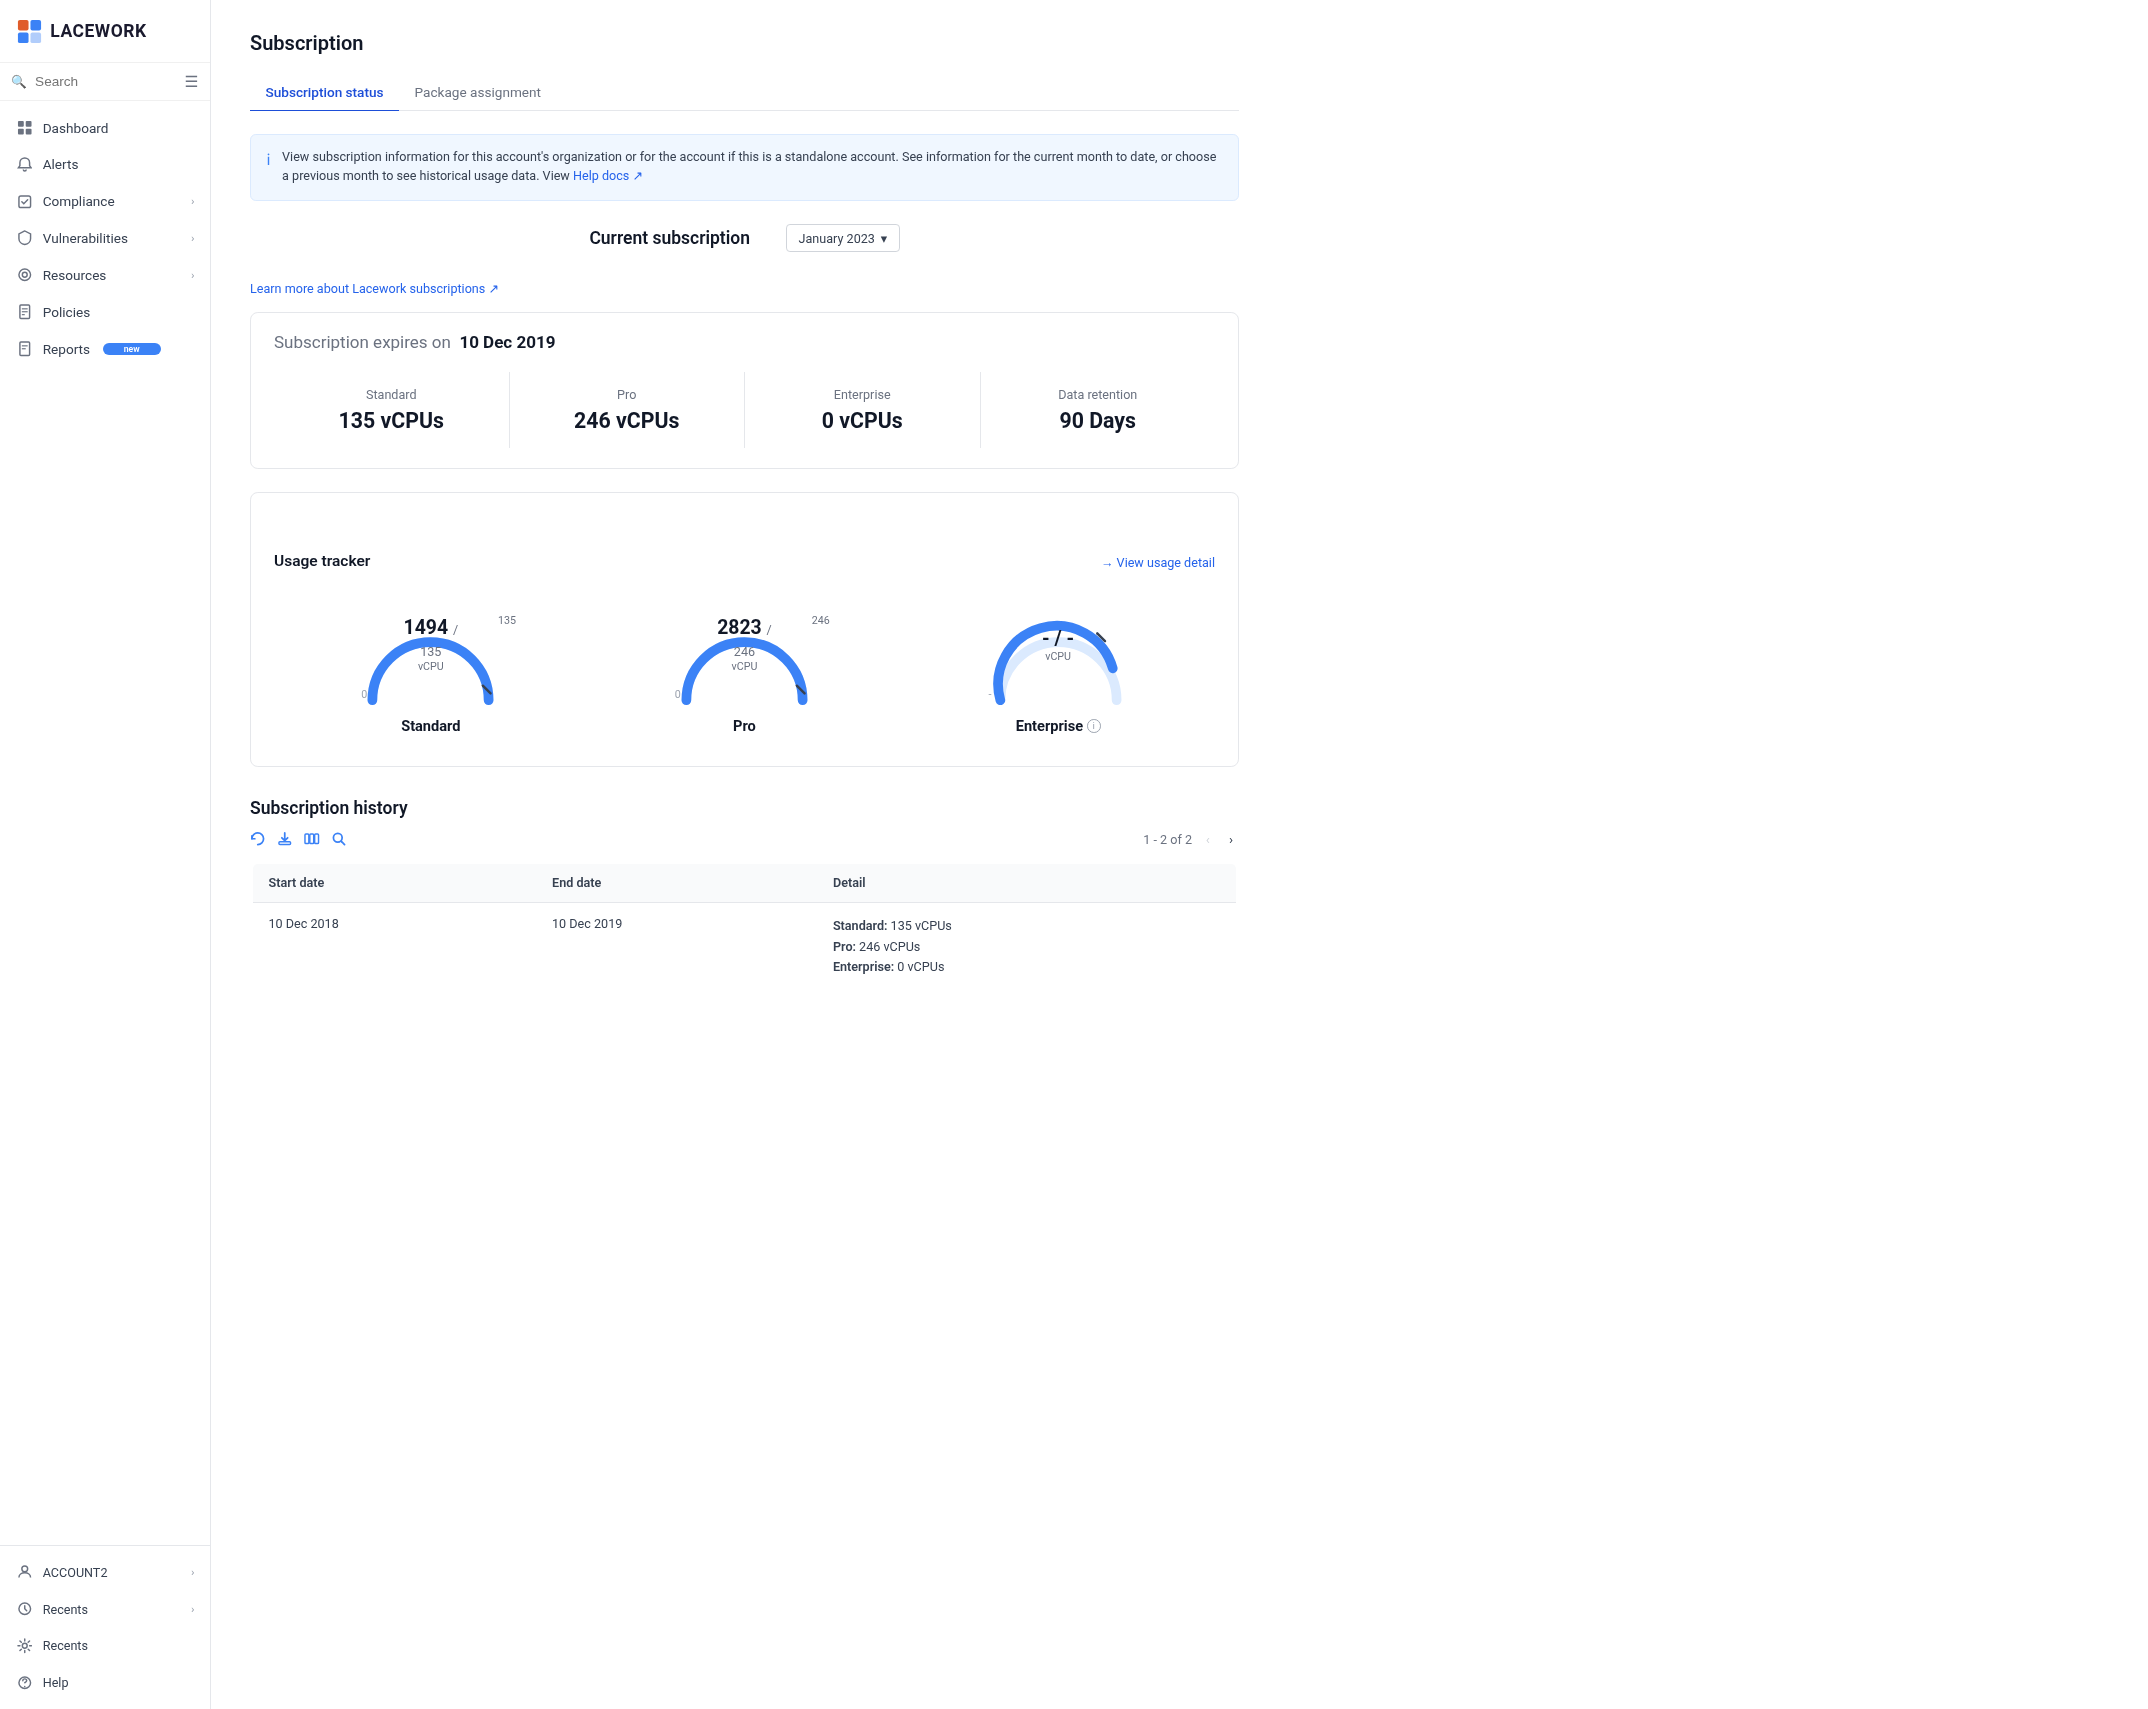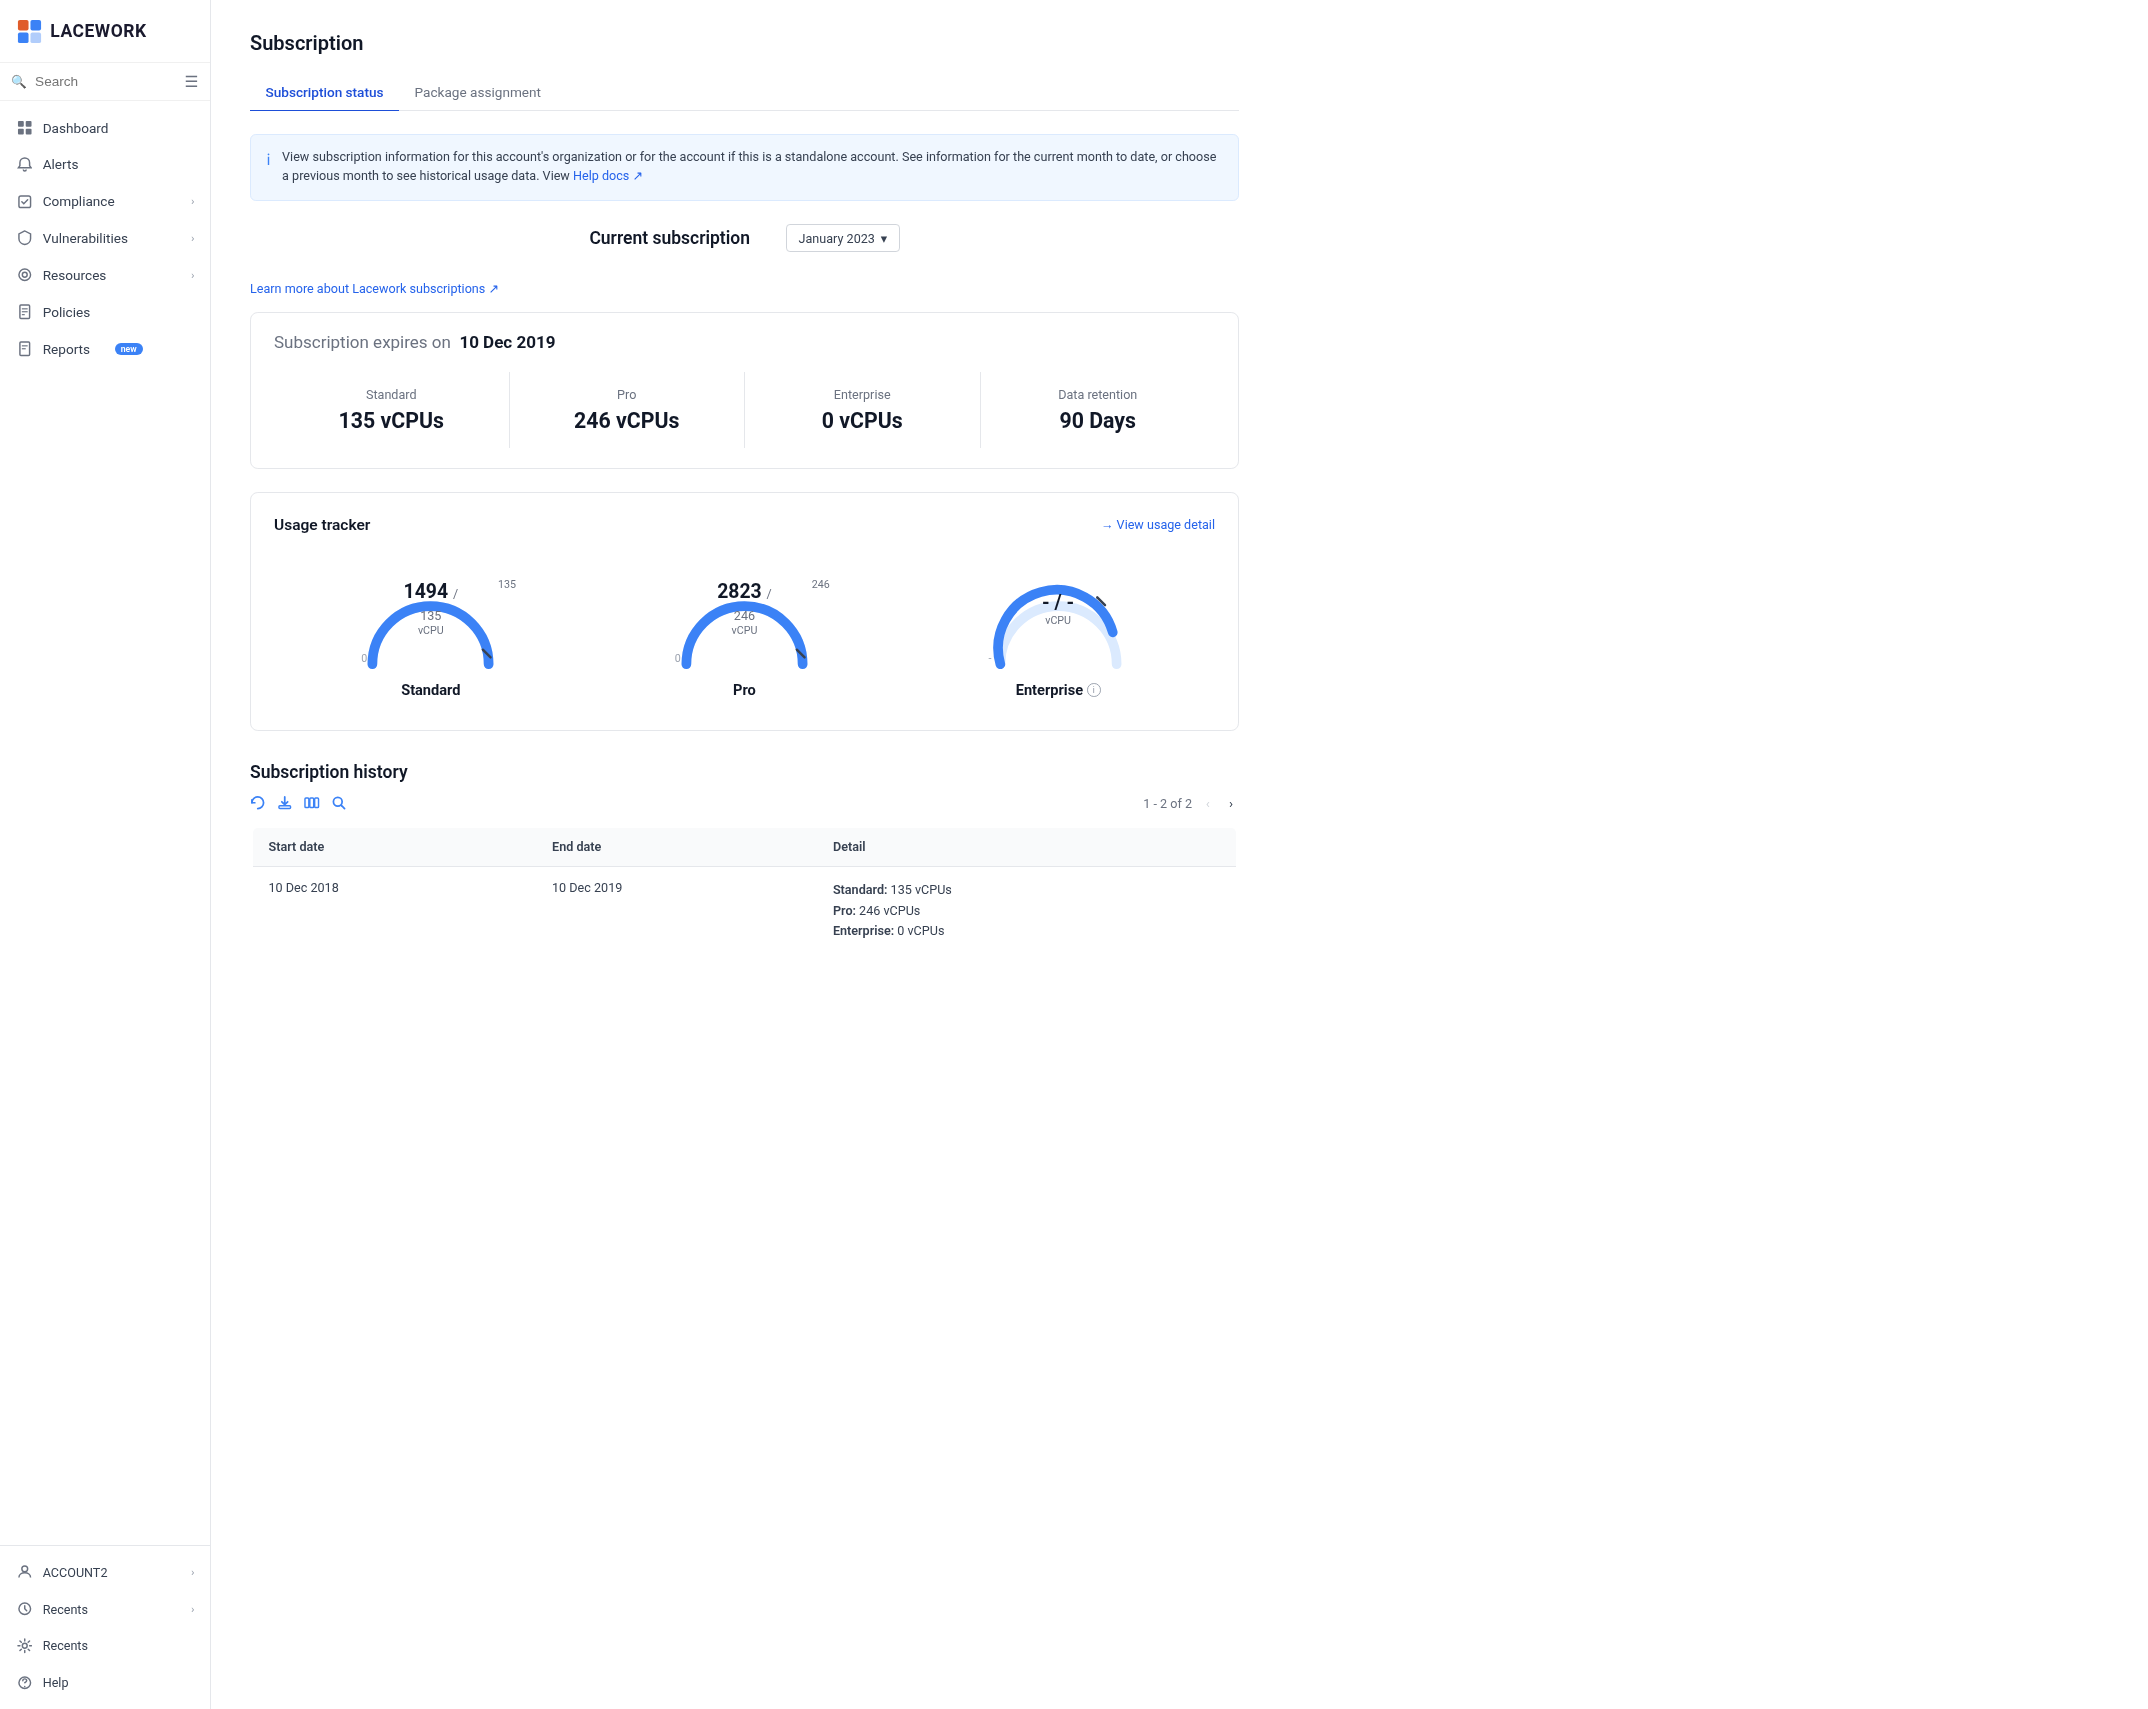--- a/index.html
+++ b/index.html
@@ -9,21 +9,21 @@
     .sidebar { width: 211px; background: #fff; border-right: 1px solid #e5e7eb; display: flex; flex-direction: column; height: 100vh; flex-shrink: 0; }
     .sidebar-logo { padding: 17.5px 15.5px; display: flex; align-items: center; gap: 7.8px; border-bottom: 1px solid #f0f0f0; }
     .logo-icon { width: 27px; height: 27px; }
     .logo-text { font-size: 17.5px; font-weight: 700; color: #1a1a2e; letter-spacing: 0.5px; }
     .sidebar-search { padding: 9.7px 11.6px; display: flex; align-items: center; gap: 7.8px; border-bottom: 1px solid #f0f0f0; }
     .sidebar-search input { border: none; outline: none; font-size: 13.6px; color: #333; width: 100%; background: transparent; }
     .sidebar-nav { flex: 1; padding: 7.8px 0; overflow-y: auto; }
     .nav-item { display: flex; align-items: center; gap: 9.7px; padding: 9.7px 15.5px; cursor: pointer; font-size: 13.6px; color: #374151; position: relative; }
     .nav-item .nav-icon { width: 17.5px; height: 17.5px; display: flex; align-items: center; justify-content: center; flex-shrink: 0; }
     .nav-item .chevron { margin-left: auto; font-size: 11.6px; color: #9ca3af; }
-    .nav-badge { font-size: 8.7px; background: #3b82f6; color: white; border-radius: 7.8px; padding: 1px 6px; margin-left: 15px; font-weight: 600; }
+    .nav-badge { font-size: 8.7px; background: #3b82f6; color: white; border-radius: 7.8px; padding: 1px 21px; margin-left: 3px; font-weight: 600; }
     .sidebar-bottom { padding: 7.8px 0; border-top: 1px solid #e5e7eb; }
     .sidebar-bottom .nav-item { font-size: 12.6px; }
 
     
     .main { flex: 1; overflow-y: auto; background: #fff; }
     .main-inner { padding: 31px 39px; max-width: 1067px; }
 
     h1.page-title { font-size: 20px; font-weight: 600; color: #111827; margin-bottom: 19.4px; }
 
     
@@ -46,21 +46,21 @@
     .expires-text { font-size: 17px; color: #6b7280; margin-bottom: 19.4px; }
     .expires-text strong { color: #111827; }
     .sub-metrics { display: flex; gap: 0; }
     .sub-metric { flex: 1; text-align: center; padding: 15.5px; border-right: 1px solid #e5e7eb; }
     .sub-metric:last-child { border-right: none; }
     .sub-metric-label { font-size: 12.6px; color: #6b7280; margin-bottom: 5.8px; }
     .sub-metric-value { font-size: 21.3px; font-weight: 700; color: #111827; }
 
     
     .usage-card { border: 1px solid #e5e7eb; border-radius: 7.8px; padding: 23px; margin-bottom: 31px; background: #fff; }
-    .usage-header { display: flex; align-items: center; justify-content: space-between; margin-bottom: 23px; }
+    .usage-header { display: flex; align-items: flex-end; justify-content: space-between; margin-bottom: 23px; margin-top: 36px; }
     .usage-title { font-size: 15.5px; font-weight: 600; color: #111827; }
     .usage-link { color: #2563eb; font-size: 12.6px; text-decoration: none; }
     .gauges { display: flex; justify-content: space-around; padding: 15.5px 0 7.8px; }
     .gauge-container { display: flex; flex-direction: column; align-items: center; gap: 11.6px; }
     .gauge-wrapper { position: relative; width: 155px; height: 97px; }
     .gauge-svg { width: 155px; height: 107px; }
     .gauge-center { position: absolute; top: 38%; left: 50%; transform: translate(-50%, -50%); text-align: center; }
     .gauge-value { font-size: 19.4px; font-weight: 700; color: #111827; line-height: 1.1; }
     .gauge-unit { font-size: 10.7px; color: #6b7280; }
     .gauge-label { font-size: 14.6px; font-weight: 700; color: #111827; }

